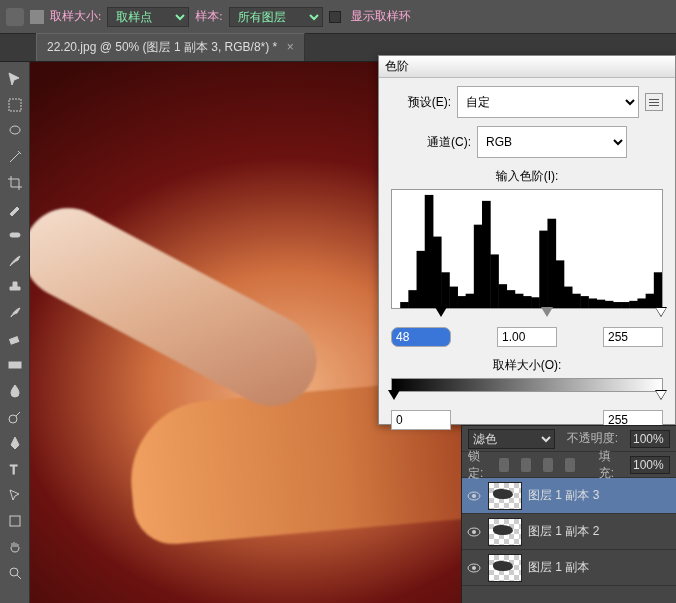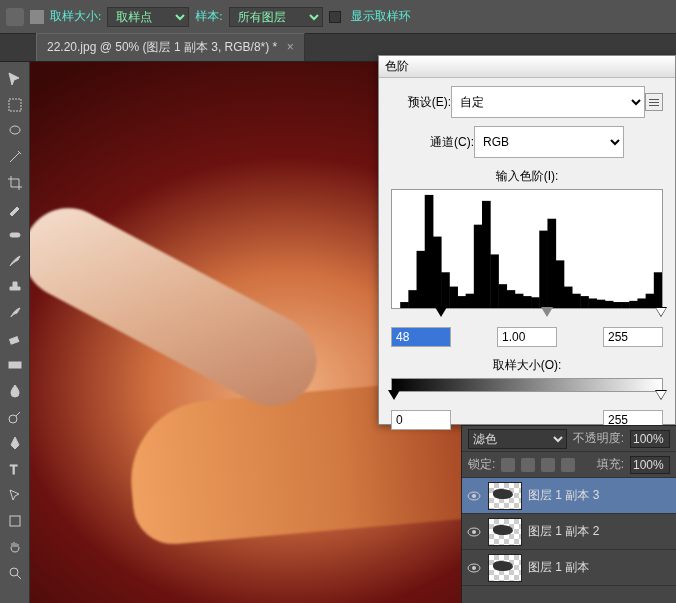--- a/index.html
+++ b/index.html
@@ -1,21 +1,21 @@
 <!DOCTYPE html>
 <html><head>
 <meta charset="utf-8">
 <style>
 * { margin:0; padding:0; box-sizing:border-box; font-family:"Microsoft YaHei",Arial,sans-serif; font-size:12px; }
 body { background:#535353; color:#ddd; width:676px; height:603px; overflow:hidden; position:relative; }
 
 .topbar { height:34px; background:#535353; display:flex; align-items:center; padding:0 6px; gap:6px; border-bottom:1px solid #282828; }
 .topbar .tool-ico { width:18px; height:18px; background:#666; border-radius:3px; }
 .topbar .swap-ico { width:14px; height:14px; background:#888; }
-.topbar .lbl { color:#5eead4;font-family:Liberation Serif, serif; }
+.topbar .lbl { color:#f9a8d4;font-family:Liberation Serif, serif; }
 .topbar select { background:#444; color:#86efac; border:1px solid #333; height:20px; padding:0 20px 0 4px; }
 .topbar .chk { width:12px; height:12px; background:#3a3a3a; border:1px solid #222; display:inline-block; margin-right:4px; vertical-align:middle; }
 
 .tabbar { height:28px; background:#3a3a3a; display:flex; align-items:flex-end; padding-left:36px; border-bottom:1px solid #222; }
 .tab { padding:5px 10px; background:#535353; color:#ddd; margin-right:2px; border-top:1px solid #666; border-left:1px solid #666; border-right:1px solid #333; position:relative; }
 .tab.inactive { background:#3a3a3a; color:#bbb; }
 .tab .x { margin-left:6px; color:#aaa; }
 
 .workspace { position:absolute; top:62px; left:0; right:0; bottom:0; display:flex; }
 
@@ -26,41 +26,41 @@
 .canvas { flex:1; background:#2a0505; position:relative; overflow:hidden; }
 .canvas .hand { position:absolute; inset:0; background:radial-gradient(ellipse at 40% 60%, #f0b080 0%, #d07040 25%, #6b1210 50%, #3a0806 80%); }
 .canvas .hand::after { content:""; position:absolute; left:-20px; top:200px; width:320px; height:90px; background:linear-gradient(130deg,#f5e0d0 0%,#e0b090 50%,#c08060 100%); border-radius:50px; transform:rotate(28deg); filter:blur(1px); }
 .canvas .hand::before { content:""; position:absolute; left:100px; top:330px; width:360px; height:140px; background:linear-gradient(90deg,#f0a060 0%,#d07840 60%,#a04020 100%); border-radius:80px 20px 20px 40px; transform:rotate(-5deg); filter:blur(1px); }
 .watermark { position:absolute; right:6px; bottom:6px; font-size:22px; font-weight:bold; color:#fff; text-shadow:0 0 4px #08f, 0 0 2px #000; letter-spacing:1px; }
 .watermark .b { color:#3af; }
 
 .levels-dialog { position:absolute; left:378px; top:55px; width:298px; height:370px; background:#f0f0f0; border:1px solid #888; box-shadow:0 2px 8px rgba(0,0,0,0.4); color:#000; }
 .levels-dialog .titlebar { height:22px; background:linear-gradient(#fff,#e0e0e0); border-bottom:1px solid #bbb; display:flex; align-items:center; padding:0 6px; font-size:12px; }
 .levels-dialog .body { padding:8px 12px; }
-.levels-dialog .row { display:flex; align-items:center; margin-bottom:8px; }
+.levels-dialog .row { display:flex; align-items:center; margin-bottom:8px; gap:6px; }
 .levels-dialog .row label { text-align:right; }
 .levels-dialog select { flex:1; height:32px; border:1px solid #aaa; background:#fff; padding:0 4px; }
 .levels-dialog .menu-btn { width:18px; height:18px; border:1px solid #999; background:#eee; display:flex; flex-direction:column; justify-content:center; gap:2px; padding:3px; }
 .levels-dialog .menu-btn span { height:1px; background:#555; }
 .levels-dialog .histobox { border:1px solid #999; background:#fff; height:120px; position:relative; overflow:hidden; }
 .levels-dialog .histobox svg { width:100%; height:100%; }
 .levels-dialog .sliders { position:relative; height:16px; margin:-2px 0 4px 0; }
 .levels-dialog .tri { position:absolute; top:0; width:0; height:0; border-left:6px solid transparent; border-right:6px solid transparent; }
 .levels-dialog .tri.black { border-top:10px solid #000; }
 .levels-dialog .tri.gray { border-top:10px solid #888; }
 .levels-dialog .tri.white { border-top:10px solid #000; filter:invert(0); }
 .levels-dialog .tri.white::after { content:""; position:absolute; left:-5px; top:-9px; border-left:5px solid transparent; border-right:5px solid transparent; border-top:8px solid #fff; }
 .levels-dialog .numrow { display:flex; justify-content:space-between; gap:20px; }
 .levels-dialog .numrow input { width:60px; height:20px; border:1px solid #aaa; text-align:left; padding:0 4px; }
-.levels-dialog .numrow input.sel { background:#3a76d8; color:#fff; }
+.levels-dialog .numrow input.sel { background:#3a76d8; color:#fff;border-radius:7px; }
 .levels-dialog .section-lbl { margin:10px 0 4px 0;text-align:center; }
 .levels-dialog .gradient { height:14px; background:linear-gradient(90deg,#000,#fff); border:1px solid #999; }
 
 .layerspanel { position:absolute; right:0; top:425px; width:215px; bottom:0; background:#454545; border-left:1px solid #222; border-top:1px solid #222; color:#ddd; }
-.layerspanel .lp-row { display:flex; align-items:center; height:26px; border-bottom:1px solid #333; padding:0 6px; gap:6px; }
+.layerspanel .lp-row { display:flex; align-items:center; height:26px; border-bottom:1px solid #333; padding:0 6px; gap:12px; }
 .layerspanel select { background:#3a3a3a; color:#ddd; border:1px solid #222; height:20px; flex:1; }
 .layerspanel .op-lbl { color:#bbb; }
 .layerspanel input[type=text] { width:40px; height:18px; background:#3a3a3a; border:1px solid #222; color:#ddd; padding:0 2px; }
 .layerspanel .lockrow span.ico { width:14px; height:14px; display:inline-block; background:#666; border-radius:2px; }
 .layerspanel .layers { overflow:auto; }
 .layerspanel .layer { display:flex; align-items:center; height:36px; border-bottom:1px solid #333; padding:0 4px; gap:6px; }
 .layerspanel .layer.active { background:#5b7aa8;text-align:right; }
 .layerspanel .eye { width:16px; height:16px; }
 .layerspanel .eye svg { width:16px; height:16px; fill:#ccc; }
 .layerspanel .thumb { width:34px; height:28px; background:repeating-conic-gradient(#ccc 0 25%, #fff 0 50%) 0 0/10px 10px; border:1px solid #222; position:relative; }

